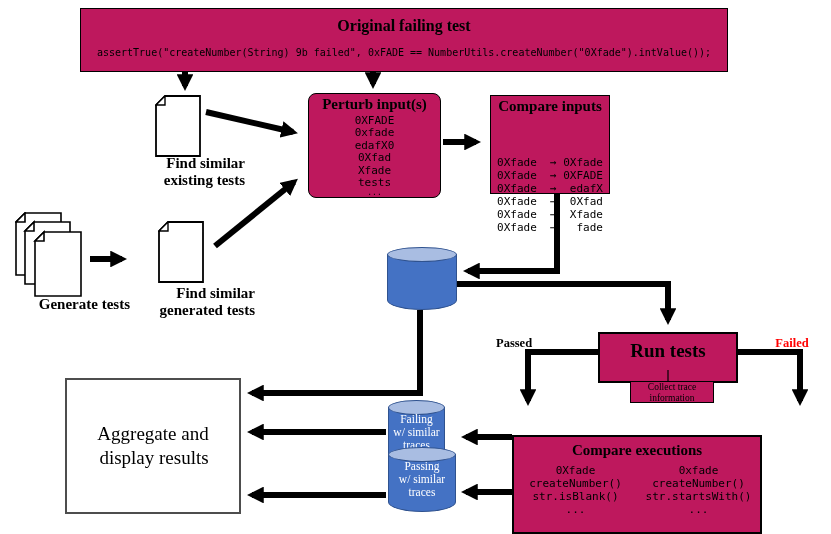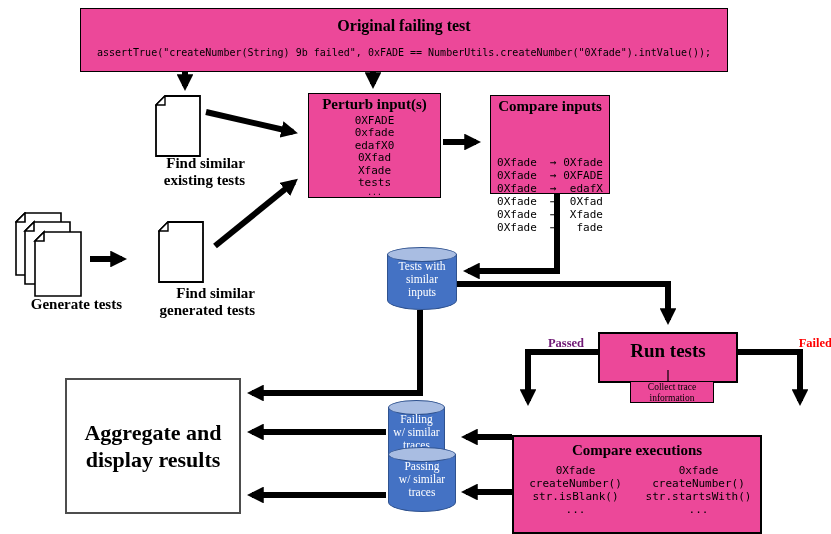--- a/index.html
+++ b/index.html
@@ -1,63 +1,63 @@
 <!DOCTYPE html>
 <html><head>
 <meta charset="utf-8">
 <style>
   html,body { margin:0; padding:0; background:#fff; }
   .canvas { position:relative; width:831px; height:534px; background:#fff;
             font-family:"Liberation Serif", serif; overflow:hidden; }
   .abs { position:absolute; box-sizing:border-box; }
-  .box { position:absolute; box-sizing:border-box; background:#ec4899; border:1.5px solid #000; }
+  .box { position:absolute; box-sizing:border-box; background:#be185d; border:1.5px solid #000; }
   .hdr { font-weight:bold; text-align:center; }
   .mono { font-family:"DejaVu Sans Mono", monospace; }
   .preexact { white-space:pre; }
   .lbl { position:absolute; box-sizing:border-box; font-weight:bold; text-align:right;
          font-size:15px; line-height:1.15; white-space:pre-line; }
 
   
   .top-box { left:80px; top:8px; width:648px; height:64px; }
   .top-title { position:absolute; left:0; right:0; top:8px; font-size:16px; }
   .top-code { position:absolute; left:0; right:0; top:38px; font-size:10px; text-align:center; }
 
   
-  .perturb-box { left:308px; top:93px; width:133px; height:105px; }
+  .perturb-box { left:308px; top:93px; width:133px; height:105px;border-radius:8px; }
   .box-hdr15 { position:absolute; left:0; right:0; top:2px; font-weight:bold; font-size:15px; text-align:center; }
   .plist { position:absolute; left:0; right:0; top:21px; font-size:11px; line-height:12.4px; text-align:center; }
   .pmore { position:absolute; left:0; right:0; bottom:0px; font-size:8px; line-height:8px; text-align:center; }
 
   
   .cmpin-box { left:490px; top:95px; width:120px; height:99px;text-decoration:underline; }
   .cmpin-rows { position:absolute; left:0; right:0; top:20px; font-size:11px; line-height:12.9px; text-align:center;margin-top:41px; }
 
   
   .run-box { left:598px; top:332px; width:140px; height:51px; border-width:2px; }
   .run-title { position:absolute; left:0; right:0; top:0; bottom:0; font-size:19px; font-weight:bold;
                text-align:center; line-height:34px; }
-  .passed-lbl { left:496px; top:336px; width:88px; text-align:right; font-size:12.5px; font-weight:bold; color:#701a75; }
-  .failed-lbl { left:752px; top:336px; width:80px; text-align:right; font-size:12.5px; font-weight:bold; color:#FF0000; }
+  .passed-lbl { left:496px; top:336px; width:88px; font-size:12.5px; font-weight:bold; color:#000000; }
+  .failed-lbl { left:752px; top:336px; width:80px; text-align:center; font-size:12.5px; font-weight:bold; color:#FF0000; }
 
   
   .collect-box { left:630px; top:381px; width:84px; height:22px; border-width:1px;text-decoration:underline; }
   .collect-txt { position:absolute; left:0; right:0; top:0; font-size:9.5px; line-height:10.5px;
                  text-align:center; white-space:pre-line; }
 
   
   .cmpex-box { left:512px; top:435px; width:250px; height:99px; border-width:2px;padding-left:24px; }
   .cmpex-hdr { position:absolute; left:0; right:0; top:5px; font-size:15px; font-weight:bold; text-align:center; }
   .cmpex-col { position:absolute; top:27px; width:50%; font-size:11px; line-height:13px; text-align:center; }
   .cmpex-left { left:0; }
   .cmpex-right { left:50%; }
 
   
   .agg-box { left:65px; top:378px; width:176px; height:136px; border:2px solid #4d4d4d;
              display:flex; align-items:center; justify-content:center; }
-  .agg-txt { font-size:22px; font-weight:bold; text-align:center; line-height:1.25; white-space:pre-line; }
+  .agg-txt { font-size:19px; font-weight:normal; text-align:right; line-height:1.25; white-space:pre-line; }
 
   
   .cylinder { position:absolute; }
   .cyl-body { position:absolute; left:0; right:0; top:7px; bottom:0; background:#4472C4;
               border:1.5px solid #2F528F; border-top:none; box-sizing:border-box;
               border-radius:0 0 50% 50% / 0 0 10px 10px; }
   .cyl-top  { position:absolute; left:0; right:0; top:0; height:15px; background:#A9BDE2;
               border:1.5px solid #2F528F; box-sizing:border-box; border-radius:50%; }
   .cyl-label { position:absolute; left:0; right:0; top:13px; color:#fff; font-size:11.5px;
                line-height:1.12; text-align:center; white-space:pre-line; }
@@ -84,21 +84,21 @@
   <svg class="abs" style="left:15px;top:212px" width="86" height="86" viewBox="0 0 86 86">
     <g stroke="#000" stroke-width="1.6" fill="#fff">
       <path d="M10,1 H46 V63 H1 V10 Z"></path>
         <path d="M10,1 V10 H1 Z"></path>
       <path d="M19,10 H55 V72 H10 V19 Z"></path>
         <path d="M19,10 V19 H10 Z"></path>
       <path d="M29,20 H66 V84 H20 V29 Z"></path>
         <path d="M29,20 V29 H20 Z"></path>
     </g>
   </svg>
-  <div class="lbl" style="left:8px;top:296px;width:114px">Generate tests</div>
+  <div class="lbl" style="left:16px;top:296px;width:114px">Generate tests</div>
 
   <svg class="abs" style="left:158px;top:221px" width="46" height="62" viewBox="0 0 46 62">
     <path d="M10,1 H45 V61 H1 V10 Z" fill="#fff" stroke="#000" stroke-width="1.8"></path>
     <path d="M10,1 V10 H1 Z" fill="#fff" stroke="#000" stroke-width="1.4"></path>
   </svg>
   <div class="lbl" style="left:120px;top:285px;width:135px">Find similar
 generated tests</div>
 
   <div class="box perturb-box">
     <div class="box-hdr15">Perturb input(s)</div>
@@ -121,23 +121,20 @@
       <div class="preexact">0Xfade  →  edafX</div>
       <div class="preexact">0Xfade  →  0Xfad</div>
       <div class="preexact">0Xfade  →  Xfade</div>
       <div class="preexact">0Xfade  →   fade</div>
     </div>
   </div>
 
   <div class="cylinder" style="left:387px;top:247px;width:70px;height:63px">
     <div class="cyl-body"></div>
     <div class="cyl-top"></div>
-    <div class="cyl-label">Tests with
-similar
-inputs</div>
   </div>
 
   <div class="box run-box">
     <div class="run-title">Run tests</div>
   </div>
   <div class="abs passed-lbl">Passed</div>
   <div class="abs failed-lbl">Failed</div>
 
   <div class="box collect-box">
     <div class="collect-txt">Collect trace

